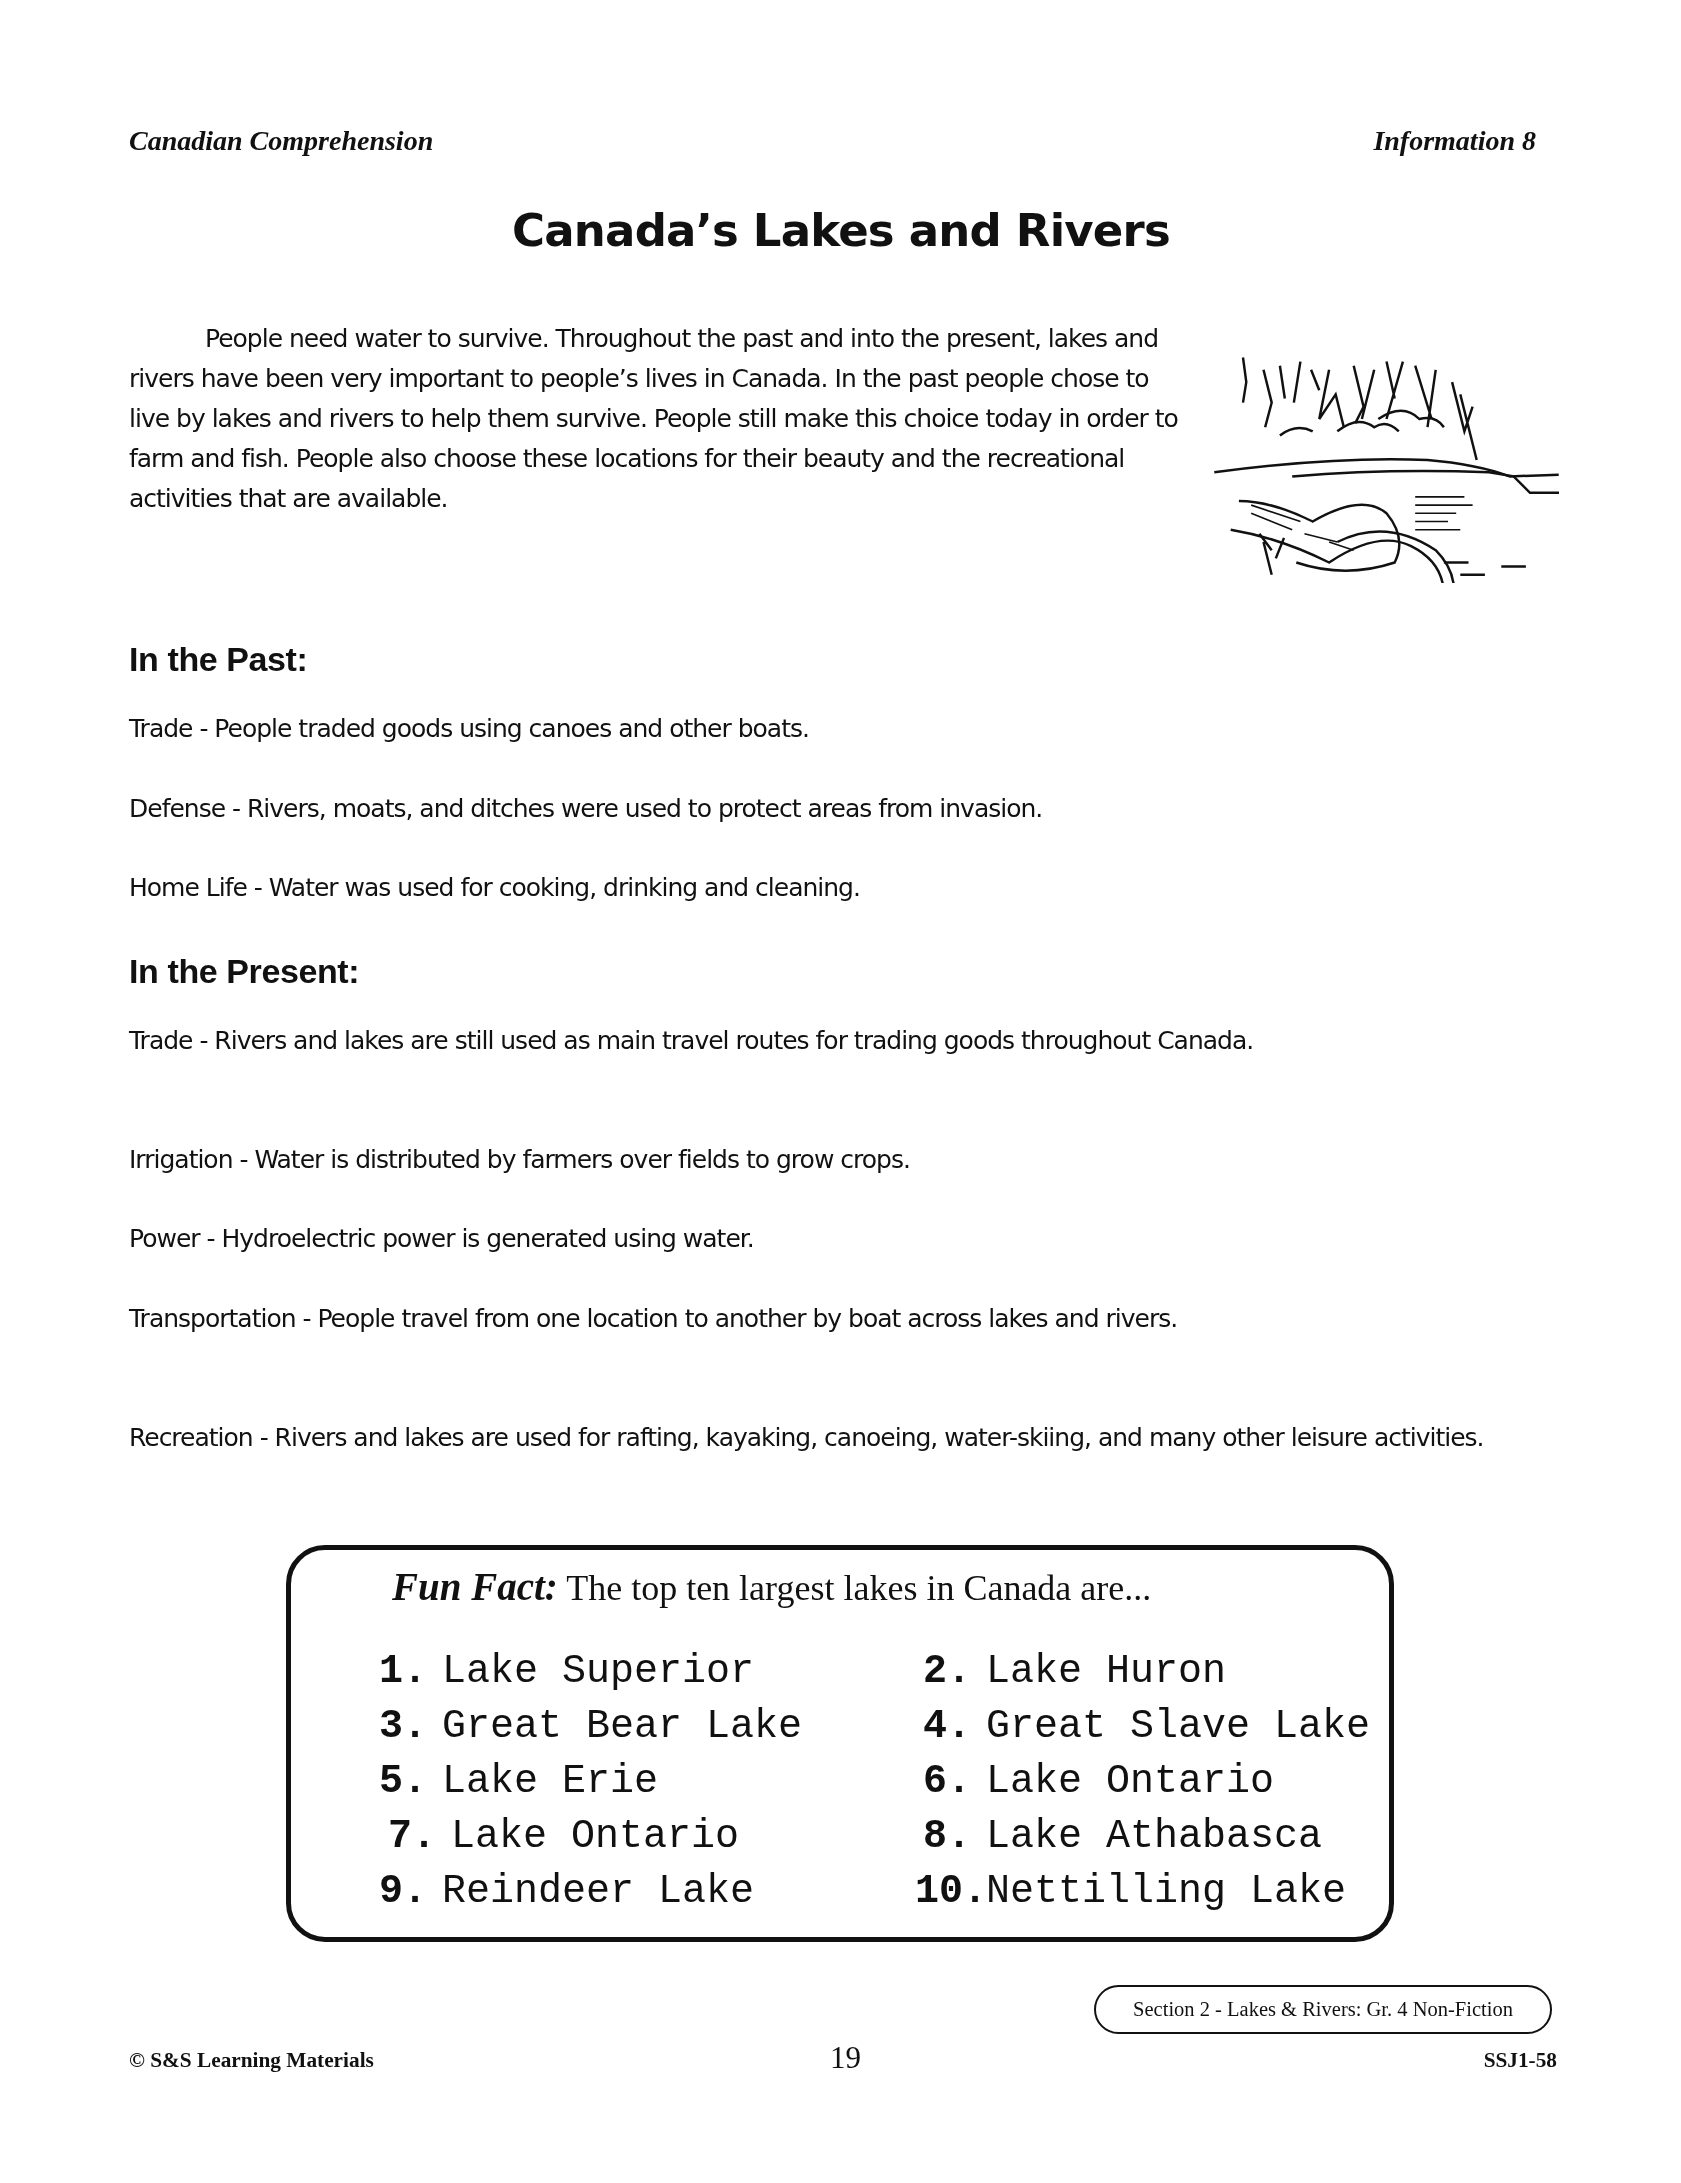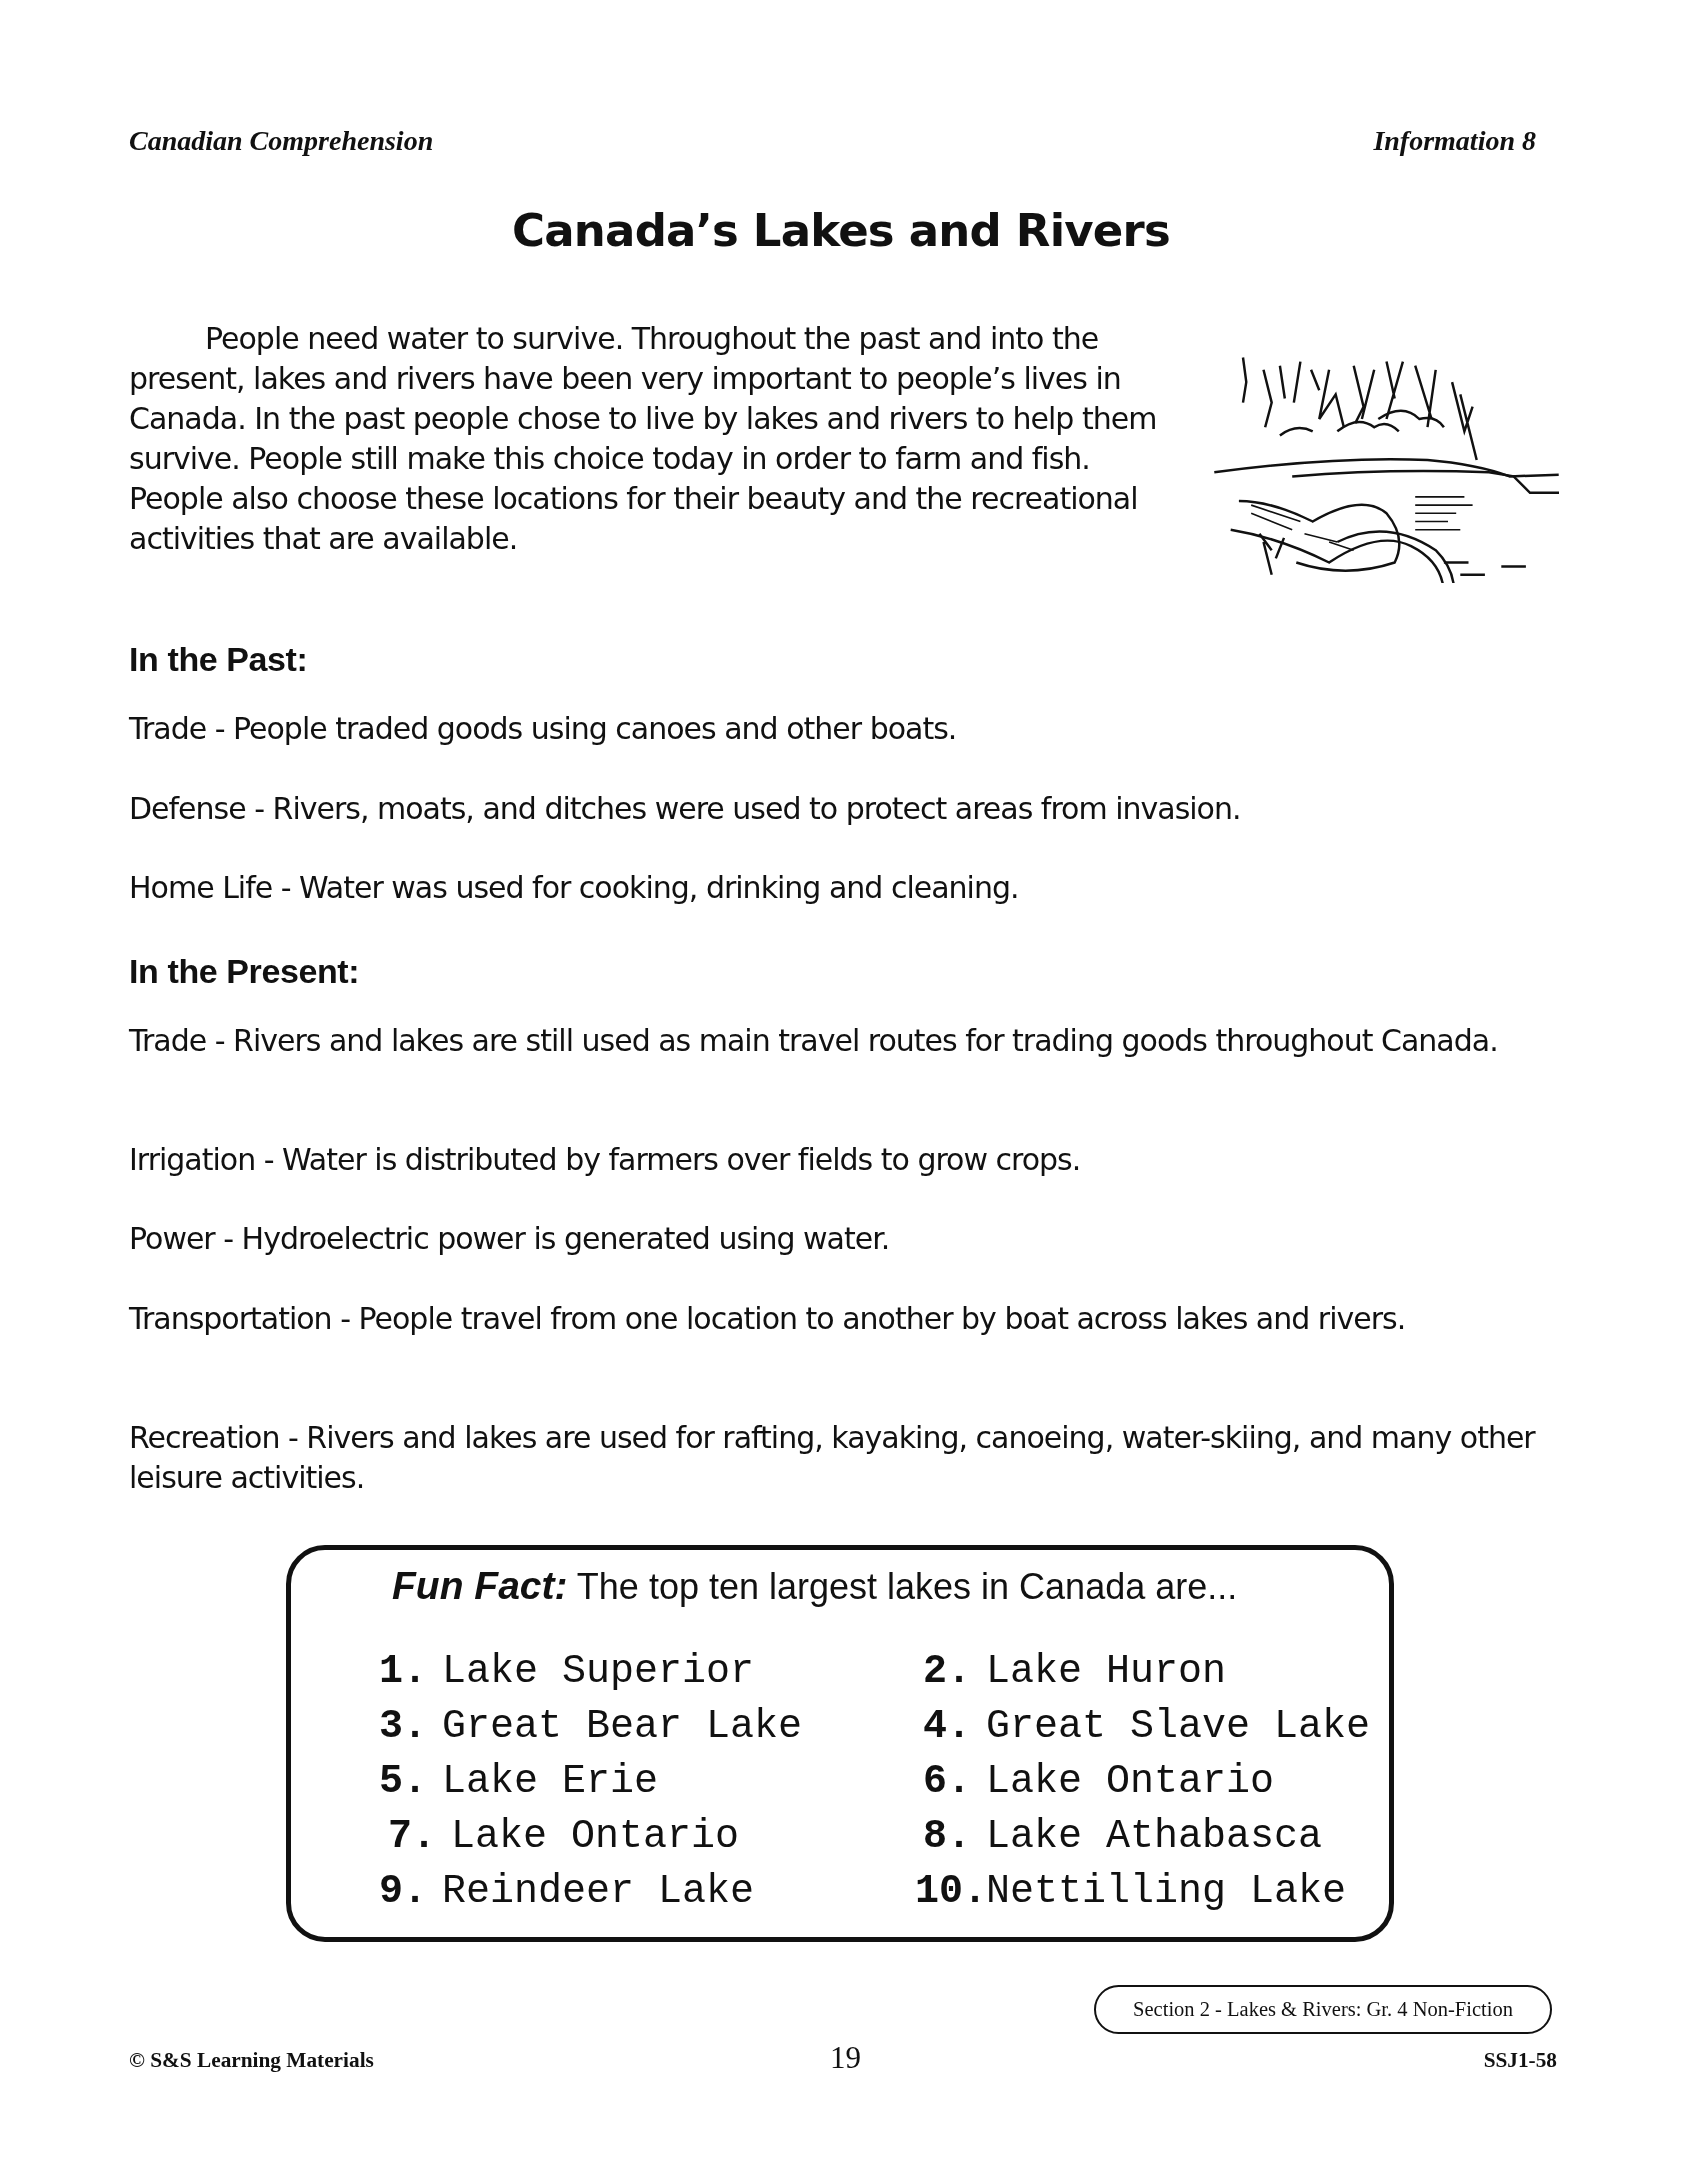--- a/index.html
+++ b/index.html
@@ -1,25 +1,25 @@
 <!DOCTYPE html>
 <html style="font-size:13px"><head>
 <meta charset="utf-8">
 <style>
   html,body{margin:0;padding:0;background:#fff;}
   body{width:1682px;height:2183px;position:relative;overflow:hidden;color:#111;}
   .abs{position:absolute;}
   .hdr{font-family:"Liberation Serif",serif;font-style:italic;font-weight:bold;font-size:28px;top:125px;}
   .title{font-family:"DejaVu Sans",sans-serif;font-weight:bold;font-size:45px;left:0;width:1682px;text-align:center;top:204px;letter-spacing:-0.8px;}
-  .body{font-family:"DejaVu Sans",sans-serif;font-size:30px;line-height:40px;letter-spacing:-1px;}
+  .body{font-family:"DejaVu Sans",sans-serif;font-size:25px;line-height:40px;letter-spacing:-1px;}
   .intro{left:129px;top:319px;width:1059px;text-indent:76px;}
   .sec{font-family:"Liberation Sans",sans-serif;font-weight:bold;font-size:34px;left:129px;letter-spacing:-0.4px;}
   .item{left:129px;width:1429px;}
   .box{left:286px;top:1545px;width:1108px;height:397px;border:5px solid #111;border-radius:39px;box-sizing:border-box;}
-  .ff-head{left:392px;top:1564px;font-family:Liberation Sans, sans-serif;font-size:36px;}
+  .ff-head{left:392px;top:1564px;font-family:Liberation Serif, serif;font-size:36px;}
   .ff-head b{font-style:italic;font-size:39px;}
   .lake{font-family:Liberation Mono, monospace;font-size:40px;}
   .lake .n{font-weight:bold;display:inline-block;width:56px;text-align:right;margin-right:15px;}
   .pill{left:1094px;top:1985px;width:458px;height:49px;border:2.5px solid #111;border-radius:25px;box-sizing:border-box;font-family:"Liberation Serif",serif;font-size:20.5px;text-align:center;line-height:44px;}
   .foot{font-family:"Liberation Serif",serif;font-size:21.3px;font-weight:bold;top:2048px;}
   .pg{font-family:"Liberation Serif",serif;font-size:31px;top:2040px;left:0;width:1691px;text-align:center;}
   svg{position:absolute;}
 </style>
 </head>
 <body>

